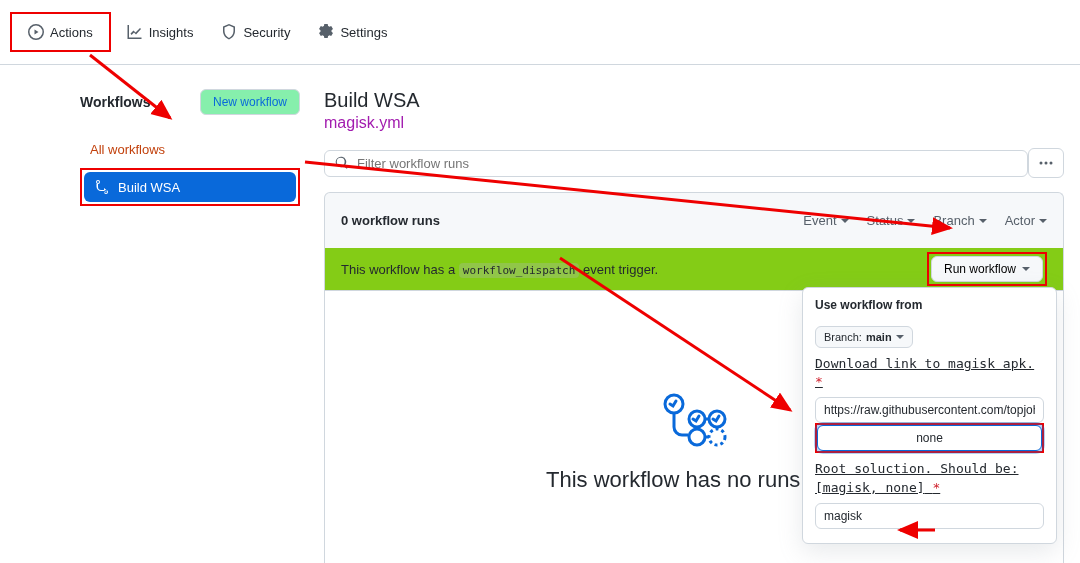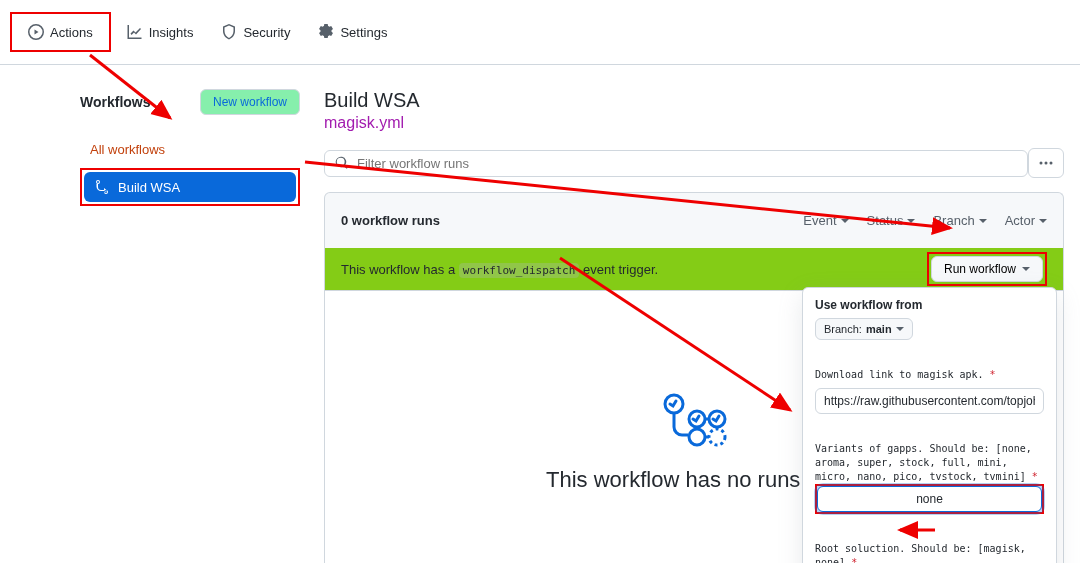--- a/index.html
+++ b/index.html
@@ -31,22 +31,22 @@
   .runs-filter { display:flex; align-items:center; gap:4px; color:#57606a; cursor:pointer; }
   .caret-dn { width:0; height:0; border-left:4px solid transparent; border-right:4px solid transparent; border-top:4px solid #57606a; display:inline-block; }
   .dispatch-banner { border:1px solid #d0d7de; border-top:none; background:#84cc16; padding:4px 16px; display:flex; justify-content:space-between; align-items:center; font-size:13px; }
   .dispatch-code { font-family: ui-monospace, SFMono-Regular, Menlo, monospace; font-size:11px; background: rgba(175,184,193,0.3); padding:1px 4px; border-radius:4px; }
   .red-box-c { border:2px solid #e00; padding:2px; }
   .run-btn { border:1px solid #d0d7de; background:#f6f8fa; border-radius:6px; padding:5px 12px; font-size:12px; font-weight:500; display:flex; align-items:center; gap:6px; cursor:pointer;text-align:center; }
   .empty-state { border:1px solid #d0d7de; border-top:none; border-radius:0 0 6px 6px; min-height:300px; display:flex; flex-direction:column; align-items:center; justify-content:center; gap:18px; position:relative; }
   .placeholder-art { color:#0969da; }
   .empty-text { color:#24292f; font-size:22px; }
   .dispatch-panel { position:absolute; right:6px; top:-4px; width:255px; border:1px solid #d0d7de; border-radius:6px; background:#fff; box-shadow:0 8px 24px rgba(140,149,159,.2); padding:10px 12px 14px; font-size:12px; text-align:left; }
-  .dispatch-panel .sec-title { font-weight:600; font-size:12px; }
-  .dispatch-panel .field-label { font-family: ui-monospace, SFMono-Regular, Menlo, monospace; font-size:10px; color:#24292f; margin-top:28px; line-height:1.4; }
+  .dispatch-panel .sec-title { font-weight:600; margin-bottom:8px; font-size:12px; }
+  .dispatch-panel .field-label { font-family: ui-monospace, SFMono-Regular, Menlo, monospace; font-size:13px; color:#24292f; margin-top:7px; line-height:1.4;text-decoration:underline; }
   .req { color:#cf222e; }
   .branch-chip { border:1px solid #d0d7de; background:#f6f8fa; border-radius:6px; padding:4px 8px; font-size:11px; display:inline-flex; align-items:center; gap:4px; margin-top:6px; cursor:pointer; }
   .branch-chip b { font-weight:600; }
   .text-input { width:100%; border:1px solid #d0d7de; border-radius:6px; padding:5px 8px; font-size:12px; margin-top:6px; color:#24292f; }
   .text-input.focused { border:1px solid #0969da; box-shadow:0 0 0 3px rgba(9,105,218,.3);text-align:center; }
   .red-box-d { border:2px solid #e00; display:inline-block; padding:0; }
   svg.arrow { position:absolute; top:0; left:0; pointer-events:none; }
   .red-arrow { stroke:#e00; stroke-width:3; fill:none; }
   .red-arrow-head { fill:#e00; }
 </style>
@@ -173,21 +173,20 @@
         <div class="sec-title">Use workflow from</div>
         <span class="branch-chip">
           <span>Branch: </span>
             <b>main</b>
           <span class="caret-dn"></span>
         </span>
 
         <div class="field-label"><span>Download link to magisk apk.</span> <span class="req">*</span></div>
         <input class="text-input" value="https://raw.githubusercontent.com/topjohnwu/m" style="">
 
-        <div class="field-label"><span>Variants of gapps. Should be: [none, aroma, super, stock, full, mini, micro, nano, pico, tvstock, tvmini]</span> <span class="req">*</span></div>
         <span class="red-box-d" style="width:100%;">
           <input class="text-input focused" style="margin-top: 0px;" value="none">
         </span>
 
         <div class="field-label"><span>Root soluction. Should be: [magisk, none]</span> <span class="req">*</span></div>
         <input class="text-input" value="magisk" style="">
 
         
       </div>
     </div>

